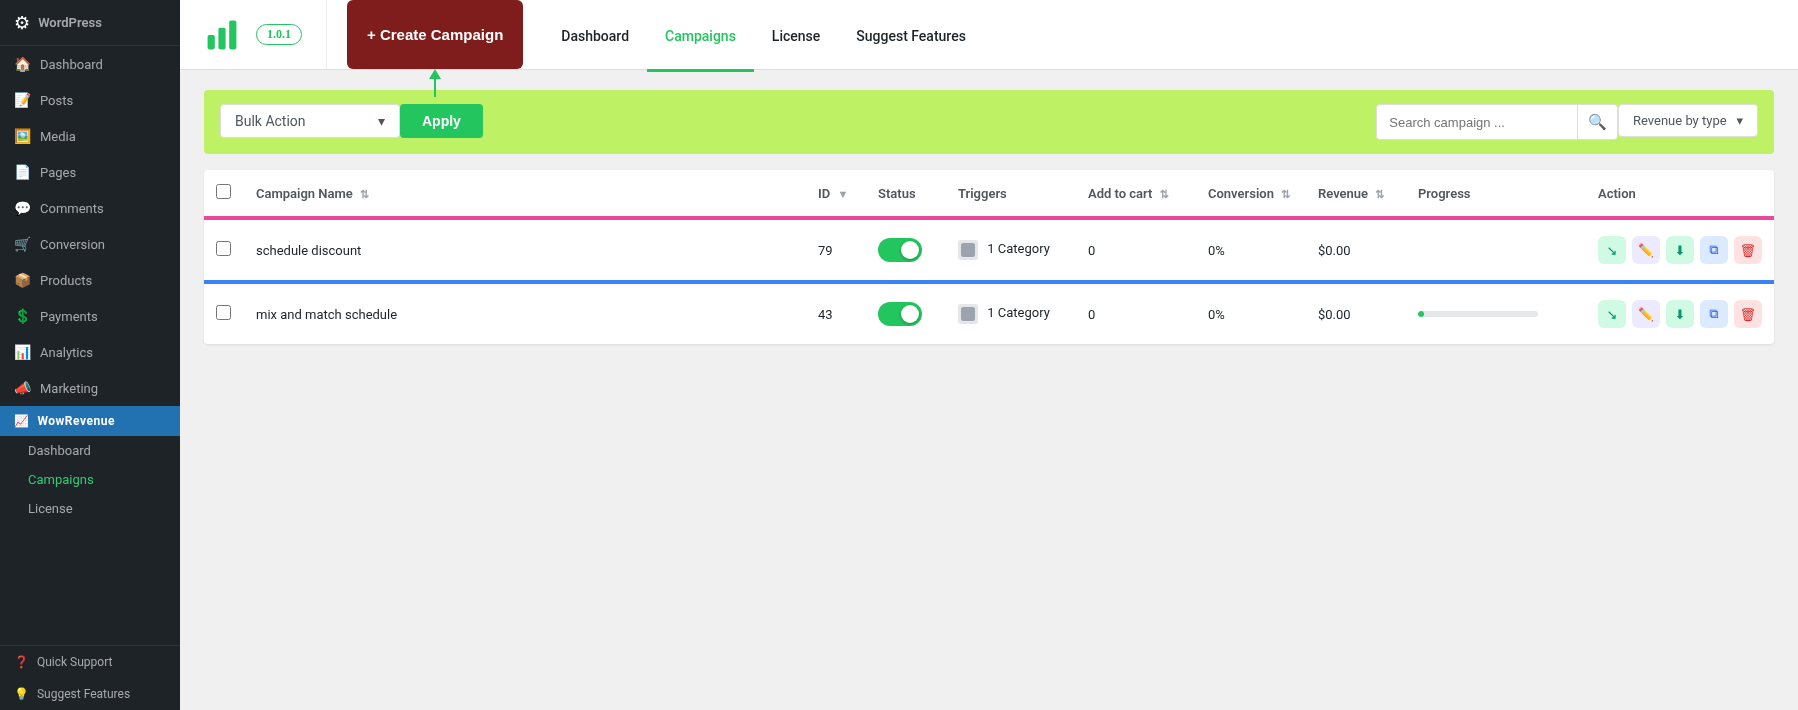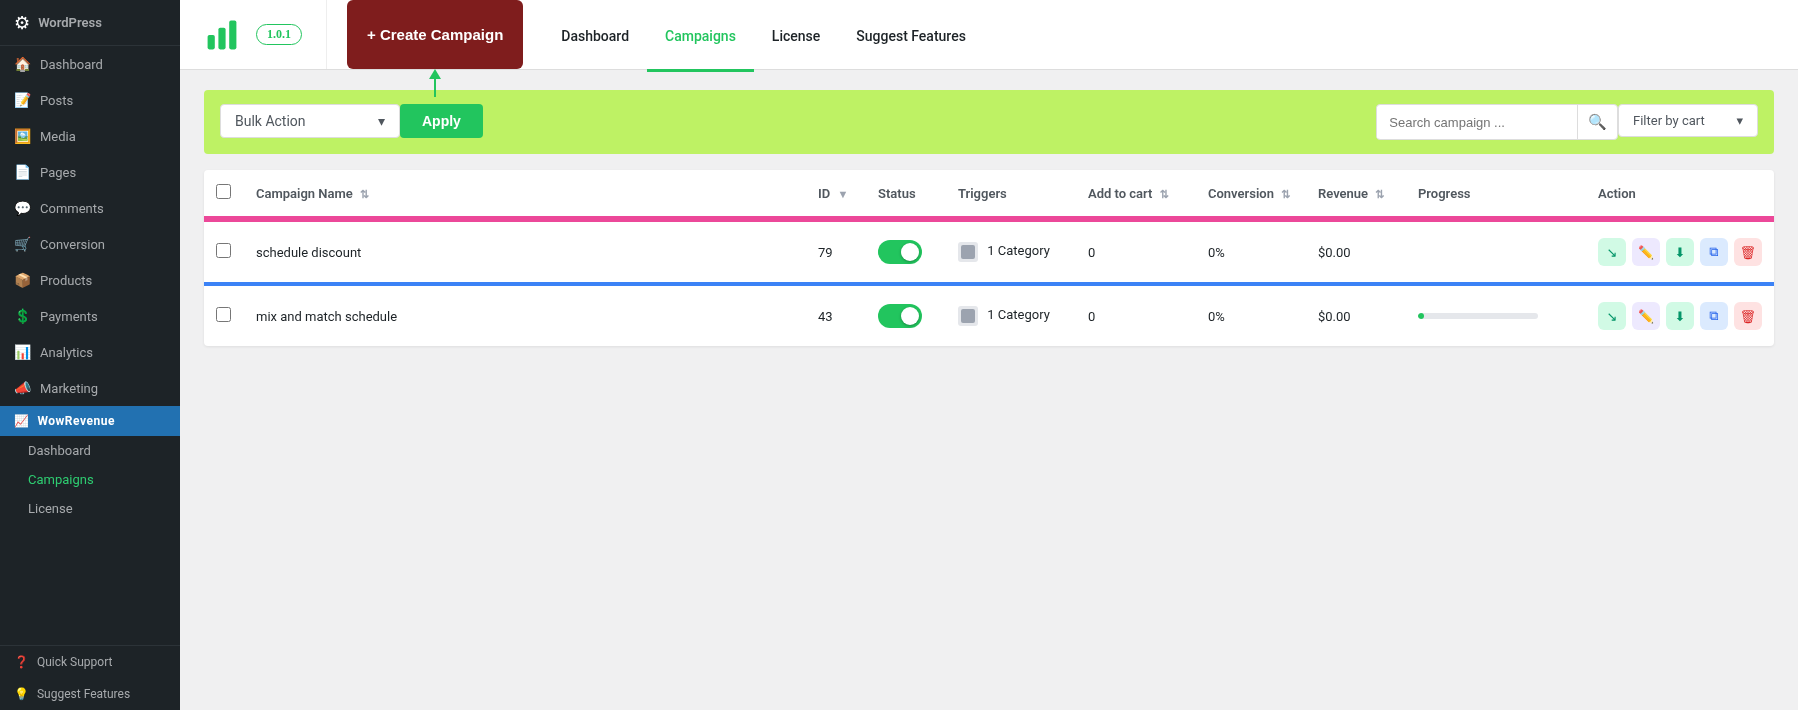--- a/index.html
+++ b/index.html
@@ -262,21 +262,21 @@
     
     .campaign-table {
       width: 100%;
       background: #fff;
       border-radius: 4px;
       border-collapse: collapse;
       font-size: 13px;
       box-shadow: 0 1px 3px rgba(0,0,0,0.08);
     }
     .campaign-table thead tr {
-      border-bottom: 6px solid #ec4899;
+      border-bottom: 4px solid #ec4899;
     }
     .campaign-table th {
       padding: 14px 12px;
       text-align: left;
       color: #50575e;
       font-weight: 600;
       font-size: 13px;
       white-space: nowrap;
     }
     .campaign-table th .sort-icon {
@@ -511,21 +511,21 @@
       </div>
       <button class="apply-btn">Apply</button>
       <div class="toolbar-spacer"></div>
       <div class="search-box">
         <input class="search-input" type="text" placeholder="Search campaign ..." style="">
         <button class="search-icon-btn">
           <span>🔍</span>
         </button>
       </div>
       <div class="filter-select">
-        <span>Filter by cart</span>
+        <span>Revenue by type</span>
         <span>▾</span>
       </div>
     </div>
 
     <table class="campaign-table">
       <thead>
         <tr>
           <th class="col-checkbox">
             <input type="checkbox" style="">
           </th>

